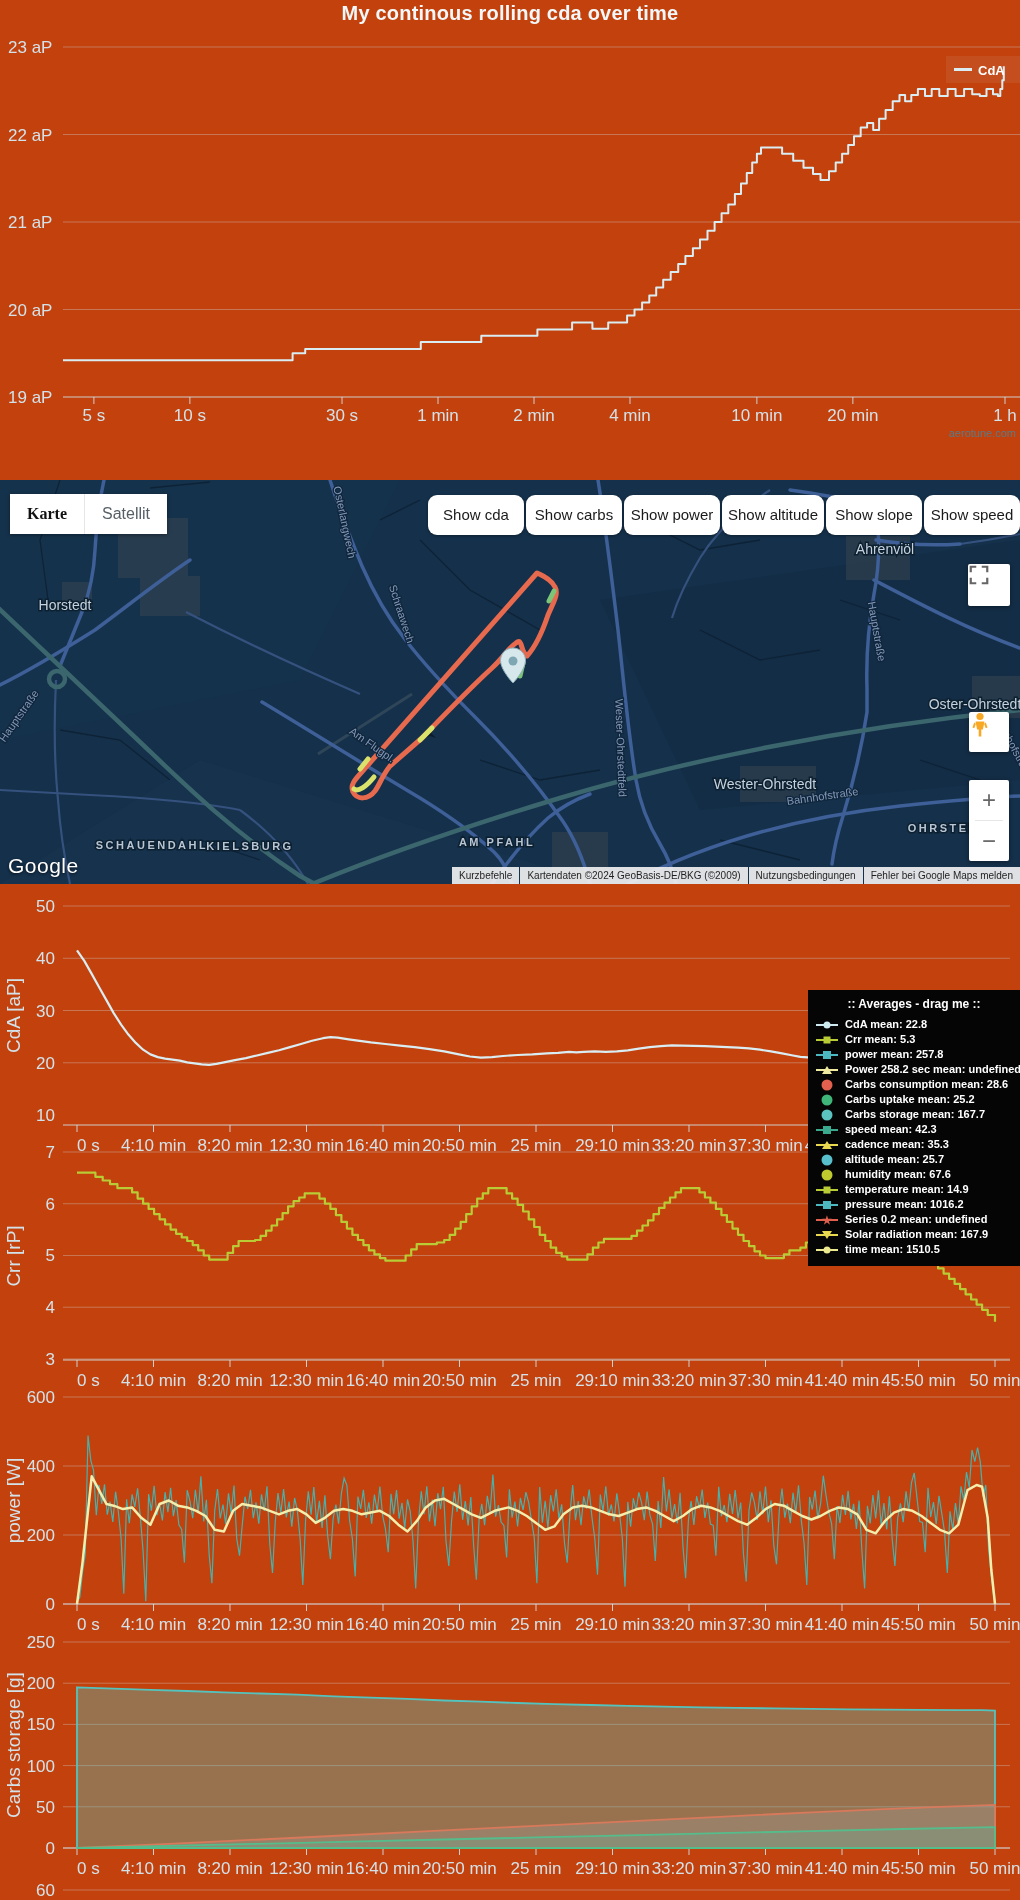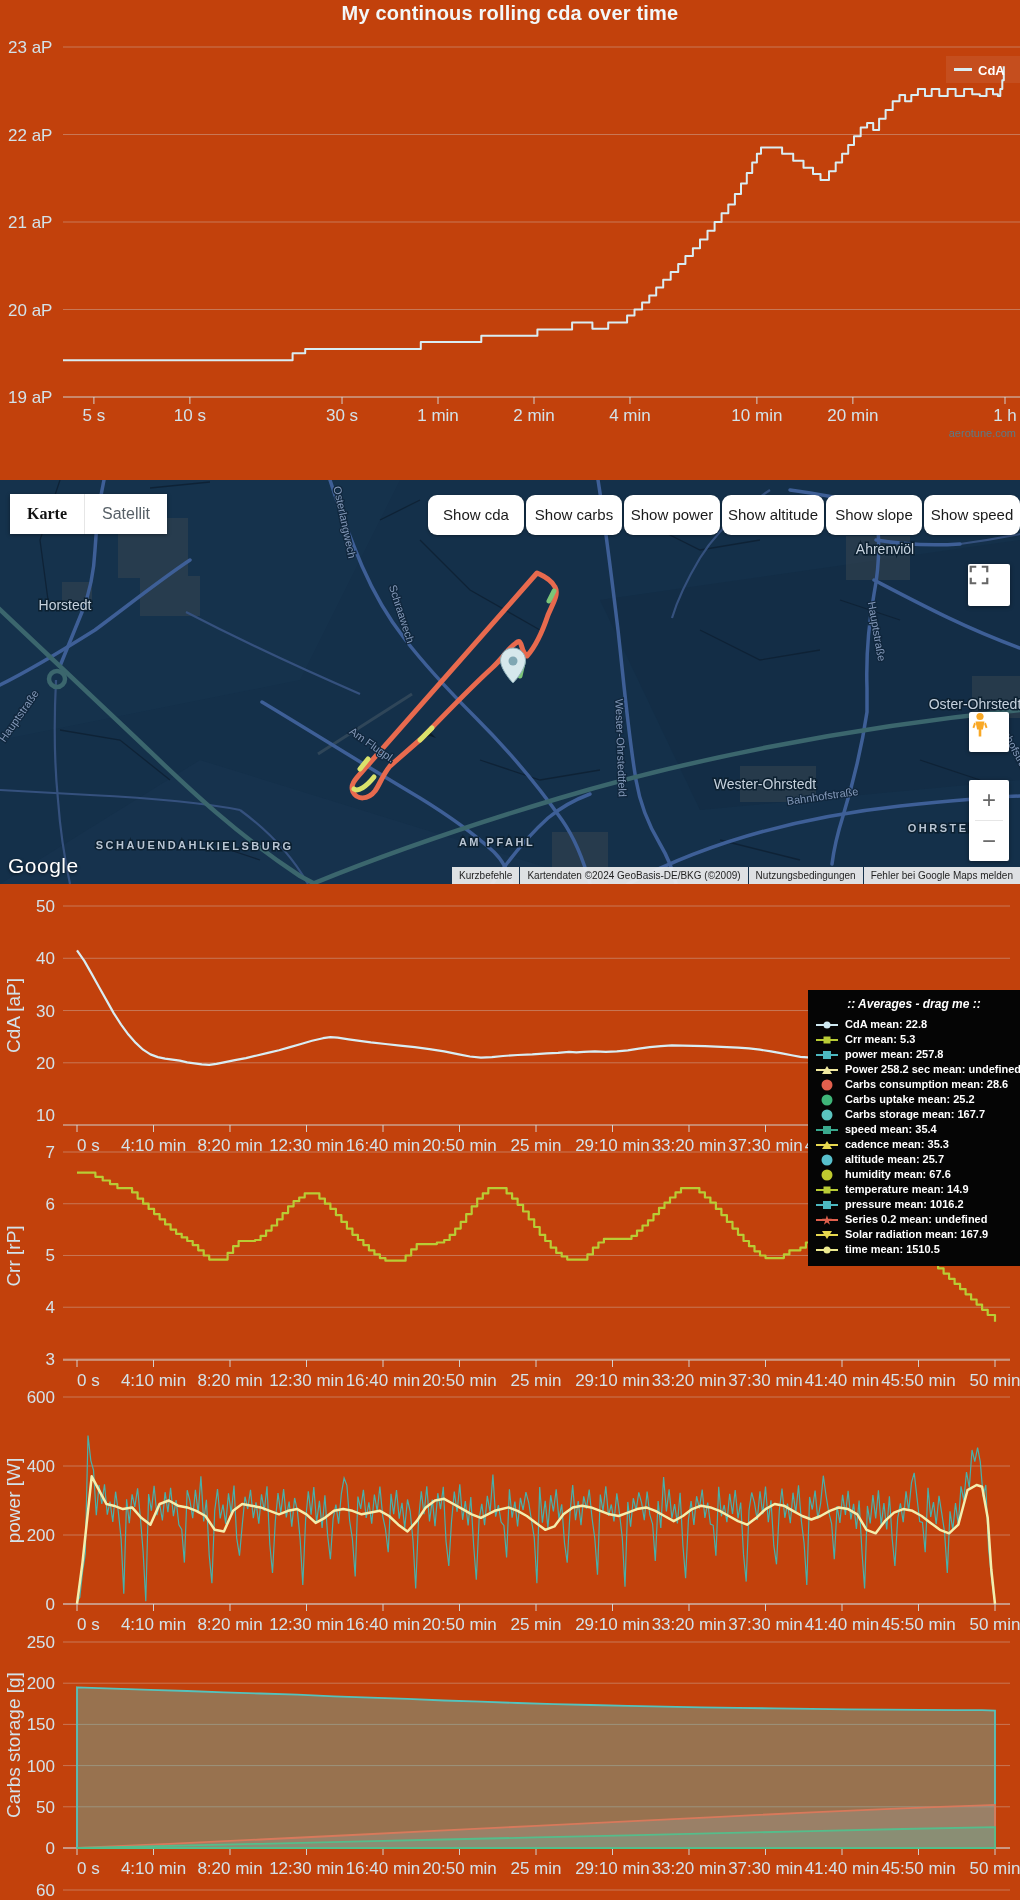--- a/index.html
+++ b/index.html
@@ -32,21 +32,21 @@
         font-size:24px;color:#666;cursor:pointer;}
   .ctrl-zoom .sep{width:28px;height:1px;background:#e6e6e6;}
   .attrib{position:absolute;right:0;bottom:0;display:flex;gap:1px;z-index:6;}
   .attrib span{background:rgba(240,240,240,.92);color:#1f1f1f;font-size:10px;padding:3px 7px;white-space:nowrap;cursor:pointer;text-align:right;}
   .glogo{position:absolute;left:8px;bottom:6px;color:#fff;font-size:21px;font-weight:500;letter-spacing:.5px;
         text-shadow:0 1px 3px rgba(0,0,0,.65);z-index:6;}
 
   
   .legend{position:absolute;left:808px;top:990px;width:212px;background:#050505;color:#fff;
         padding:7px 8px 9px 8px;box-sizing:border-box;z-index:5;cursor:move;}
-  .legend h3{margin:0 0 6px 0;font-size:12px;text-align:center;font-weight:bold;font-style:italic;}
+  .legend h3{margin:0 0 6px 0;font-size:12px;text-align:center;font-weight:bold;}
   .legend .item{display:flex;align-items:center;gap:7px;font-size:11px;font-weight:bold;line-height:15px;white-space:nowrap;}
   .mk{position:relative;width:22px;height:12px;flex:0 0 22px;}
   .mk .ln{position:absolute;left:0;top:5px;width:22px;height:2.5px;}
   .mk .g{position:absolute;left:50%;top:50%;transform:translate(-50%,-50%);}
   .g-dot{width:7px;height:7px;border-radius:50%;}
   .g-bigdot{width:11px;height:11px;border-radius:50%;}
   .g-sq{width:8px;height:8px;}
   .g-dia{width:7px;height:7px;transform:translate(-50%,-50%) rotate(45deg);}
   .g-tri{width:0;height:0;border-left:5px solid transparent;border-right:5px solid transparent;border-bottom:8px solid;}
   .g-trid{width:0;height:0;border-left:5px solid transparent;border-right:5px solid transparent;border-top:8px solid;}
@@ -445,21 +445,21 @@
           <span class="mk">
             <span class="g g-bigdot" style="background: rgb(91, 196, 192);"></span>
           </span>
           <span>Carbs storage mean: 167.7</span>
         </div>
         <div class="item">
           <span class="mk">
             <span class="ln" style="background: rgb(58, 169, 142);"></span>
             <span class="g g-sq" style="background: rgb(58, 169, 142);"></span>
           </span>
-          <span>speed mean: 35.4</span>
+          <span>speed mean: 42.3</span>
         </div>
         <div class="item">
           <span class="mk">
             <span class="ln" style="background: rgb(231, 216, 79);"></span>
             <span class="g g-tri" style="border-bottom-color: rgb(231, 216, 79);"></span>
           </span>
           <span>cadence mean: 35.3</span>
         </div>
         <div class="item">
           <span class="mk">

